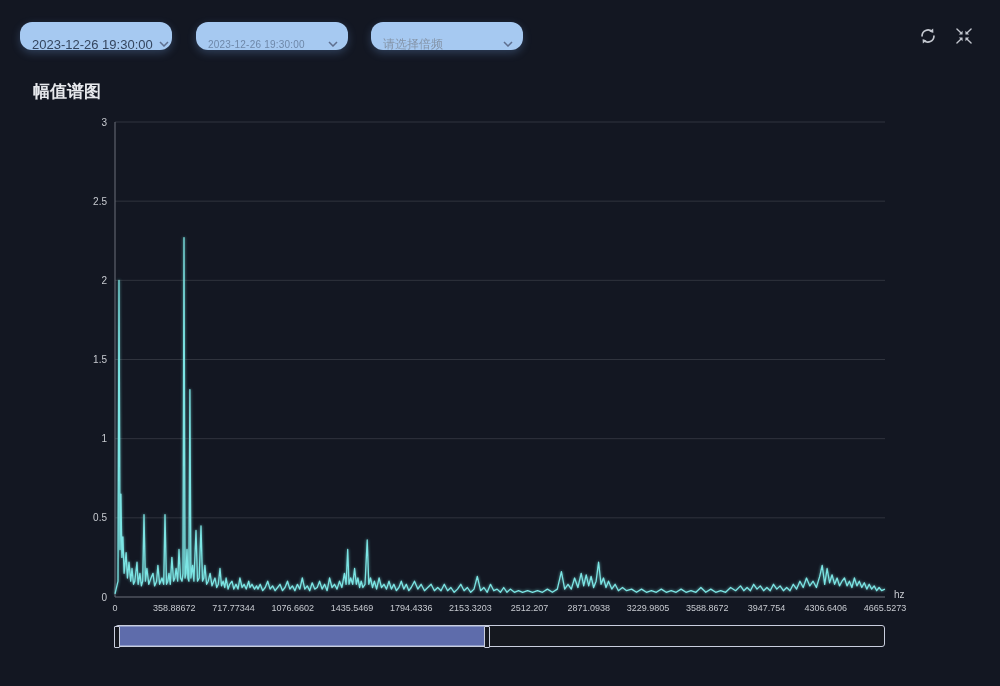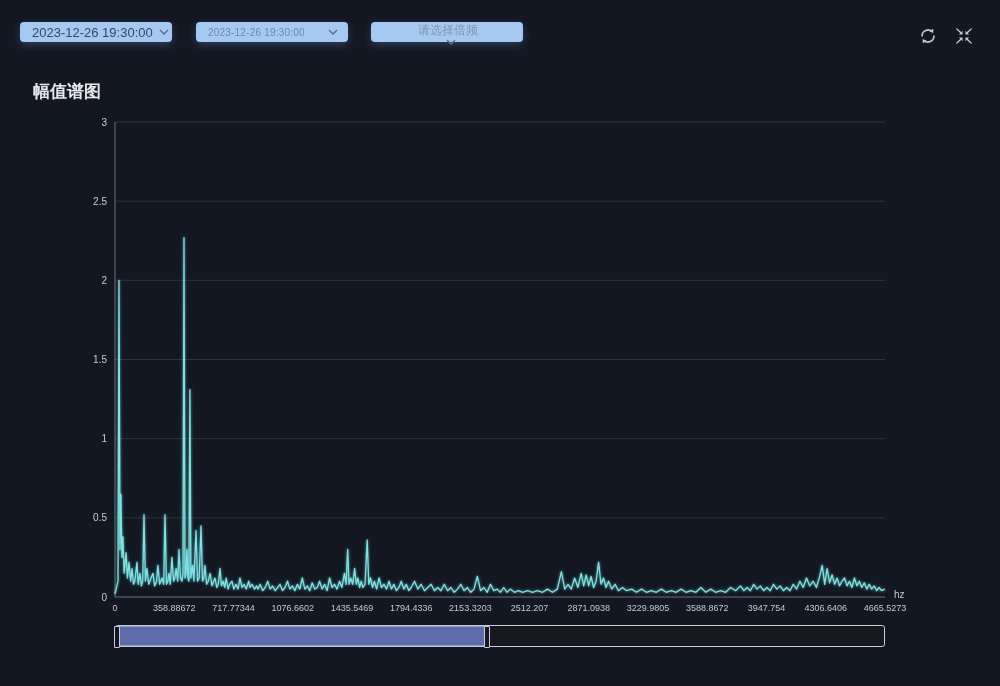--- a/index.html
+++ b/index.html
@@ -7,24 +7,24 @@
   body {
     background:#131722;
     font-family:"Liberation Sans", sans-serif;
     position:relative;
     overflow:hidden;
     color:#e6e8ec;
   }
   
   .toolbar { position:absolute; top:0; left:0; width:1000px; height:60px; }
   .select {
-    position:absolute; top:22px; height:20px; width:152px;
-    background:#a6c9f1; border-radius:4px;
+    position:absolute; top:22px; height:28px; width:152px;
+    background:#a6c9f1; border-radius:12px;
     display:flex; align-items:center; justify-content:space-between;
-    padding:0 10px 0 12px; cursor:pointer;
+    padding:16px 10px 0 12px; cursor:pointer;
     box-shadow:0 3px 8px rgba(120,165,230,.28);
   }
   .select .val { font-size:13px; color:#35465f; white-space:nowrap; }
   .select.dim .val { font-size:10px; color:rgba(53,70,95,.5); letter-spacing:.2px; }
   .select.placeholder .val { font-size:12px; color:#8494a8; }
   .select .chev { flex:0 0 auto; margin-left:6px; }
   .toolbar-icons { position:absolute; top:24px; right:24px; display:flex; gap:12px; align-items:center; }
   .tool-icon { width:24px; height:24px; display:inline-flex; align-items:center; justify-content:center; cursor:pointer; }
   
   .chart-title { position:absolute; left:33px; top:80px; font-size:17px; font-weight:bold; color:#e6e8ec; }
@@ -59,21 +59,21 @@
     </svg>
   </div>
 
   <div class="select dim" style="left:196px;">
     <span class="val">2023-12-26 19:30:00</span>
     <svg class="chev" width="10" height="6" viewBox="0 0 10 6">
       <polyline points="1,1 5,5 9,1" fill="none" stroke="#5f6f8f" stroke-width="1.5"></polyline>
     </svg>
   </div>
 
-  <div class="select placeholder" style="left:371px;flex-direction:column;">
+  <div class="select placeholder" style="left:371px;">
     <span class="val">请选择倍频</span>
     <svg class="chev" width="10" height="6" viewBox="0 0 10 6">
       <polyline points="1,1 5,5 9,1" fill="none" stroke="#5f6f8f" stroke-width="1.5"></polyline>
     </svg>
   </div>
 
   <div class="toolbar-icons">
     <span class="tool-icon">
       <svg width="22" height="22" viewBox="0 0 24 24">
         <path d="M5.5 12a6.5 6.5 0 0 1 11-4.7" fill="none" stroke="#c3c7cf" stroke-width="1.8" stroke-linecap="round"></path>

